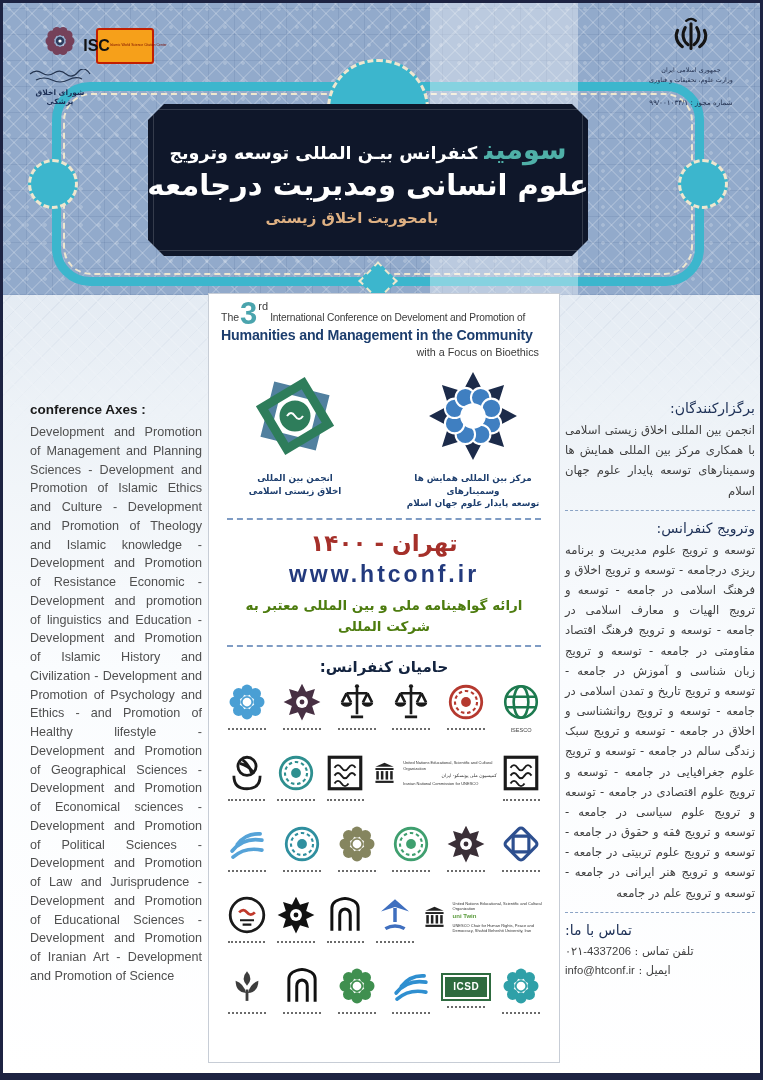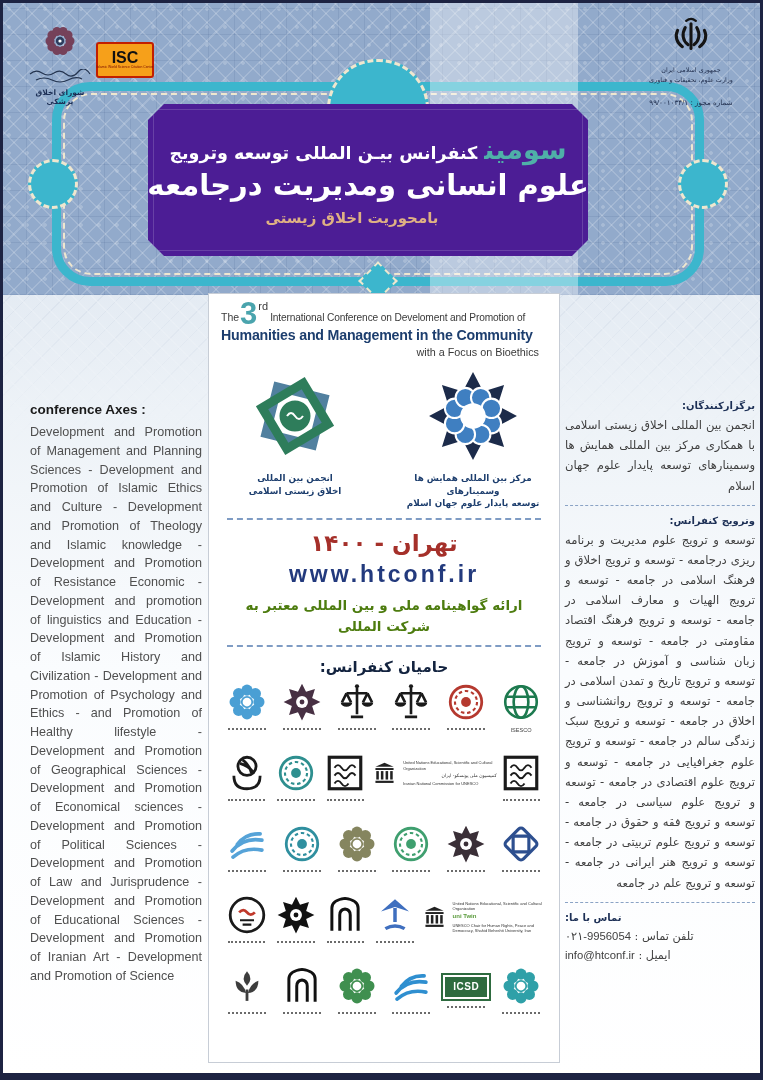--- a/index.html
+++ b/index.html
@@ -35,35 +35,35 @@
   .cartouche{position:absolute;left:52px;top:82px;width:634px;height:186px;border:9px solid #3cb6cd;border-radius:38px;z-index:2}
   .cartouche::before{content:"";position:absolute;inset:2px;border:2px dashed #efe7cf;border-radius:28px}
   .medallion{position:absolute;width:44px;height:44px;border-radius:50%;background:#3cb6cd;border:3px dashed #efe7cf;top:68px}
   .medallion.left{left:-33px}
   .medallion.right{right:-33px}
   .dome{position:absolute;left:50%;top:-32px;transform:translateX(-50%);width:96px;height:56px;background:#3cb6cd;border:3px dashed #efe7cf;border-radius:50px 50px 10px 10px}
   .finial{position:absolute;left:50%;bottom:-18px;transform:translateX(-50%) rotate(45deg);width:24px;height:24px;background:#3cb6cd;border:2px dashed #efe7cf}
 
   
   .banner{
-    position:absolute;left:148px;top:104px;width:440px;height:152px;background:#4c1d95;z-index:4;
+    position:absolute;left:148px;top:104px;width:440px;height:152px;background:#0f172a;z-index:4;
     clip-path:polygon(16px 0,424px 0,440px 16px,440px 136px,424px 152px,16px 152px,0 136px,0 16px);
     display:flex;flex-direction:column;align-items:center;justify-content:center;
   }
   .banner::before{content:"";position:absolute;inset:5px;border:1px solid rgba(255,255,255,.16);pointer-events:none}
   .banner-l1{direction:rtl;font-weight:bold;white-space:nowrap}
   .banner-word-accent{color:#4fb0a8;font-size:27px;margin-left:7px}
   .banner-l1-rest{color:#ffffff;font-size:17.5px}
   .banner-l2{direction:rtl;color:#ffffff;font-size:29px;font-weight:bold;margin-top:3px;white-space:nowrap}
   .banner-l3{direction:rtl;color:#dfb183;font-size:15px;font-weight:bold;margin-top:7px;transform:translateX(-16px)}
 
   
   .sbmu{position:absolute;left:22px;top:18px;width:76px;text-align:center;z-index:5}
   .sbmu-cap{font-size:7.5px;font-weight:bold;color:#1c2f55;margin-top:1px}
-  .isc{position:absolute;left:96px;top:42px;width:54px;height:32px;background:#f6a01a;border:2.5px solid #c21f00;border-radius:3px;display:flex;flex-direction:column;align-items:center;justify-content:center;z-index:5}
+  .isc{position:absolute;left:96px;top:28px;width:54px;height:32px;background:#f6a01a;border:2.5px solid #c21f00;border-radius:3px;display:flex;flex-direction:row;align-items:center;justify-content:center;z-index:5}
   .isc-label{font-size:16px;font-weight:bold;color:#111;font-family:"Liberation Sans",sans-serif;line-height:1}
   .isc-sub{font-size:3.4px;color:#7a0c00;line-height:1.1;font-family:"Liberation Sans",sans-serif;white-space:nowrap}
   .emblem{position:absolute;right:10px;top:16px;width:124px;text-align:center;z-index:5}
   .emblem-line{font-size:6.4px;color:#22304f;line-height:1.5;direction:rtl}
   .emblem-line.lic{font-size:7.2px;margin-top:13px}
 
   
   .card{position:absolute;left:208px;top:293px;width:352px;height:770px;background:#ffffff;border:1px solid #c7cdd6;box-sizing:border-box;z-index:10;padding:9px 12px 6px}
 
   .etitle-row{display:flex;align-items:flex-end;font-family:"Liberation Sans",sans-serif;color:#3a3a3a;white-space:nowrap}
@@ -98,21 +98,21 @@
   .sp-badge{width:46px;height:24px;color:#fff;display:flex;align-items:center;justify-content:center;font-weight:bold;font-size:10px;letter-spacing:.5px;box-shadow:inset 0 0 0 2px #fff;border:2px solid transparent;background-clip:padding-box;margin-top:8px;font-family:"Liberation Sans",sans-serif}
   .squig{height:0;border-bottom:2px dotted #6b6b6b;width:76%;margin-top:5px}
   .sp-cap{font-size:5.6px;color:#444;margin-top:4px;text-align:center;font-family:"Liberation Sans",sans-serif}
 
   
   .col-left{position:absolute;left:30px;top:402px;width:172px;z-index:5;font-family:"Liberation Sans",sans-serif}
   .col-left h3{font-size:13.5px;color:#1a1a1a;margin:0 0 6px;font-weight:bold}
   .col-left p{font-size:12.6px;color:#4f4f4f;line-height:1.49;text-align:justify;margin:0}
 
   .col-right{position:absolute;left:565px;top:400px;width:190px;direction:rtl;z-index:5}
-  .rh{font-size:10px;font-weight:bold;color:#1c2f55;margin:0 0 4px;text-align:right}
+  .rh{font-size:14px;font-weight:normal;color:#1c2f55;margin:0 0 4px;text-align:right}
   .rbody{font-size:11.6px;color:#3f3f3f;line-height:1.74;text-align:justify;margin:0}
   .rdiv{border-top:1.5px dashed #8aa3c5;margin:9px 0}
   .contact .rh{text-align:left}
   .cline{font-size:11.3px;color:#3f3f3f;line-height:1.7;margin:0;text-align:left}
   .ltr{direction:ltr;unicode-bidi:embed;font-family:"Liberation Sans",sans-serif}
 </style>
 </head>
 <body>
 
 <svg width="0" height="0" style="position:absolute" aria-hidden="true">
@@ -548,21 +548,21 @@
   <div class="rdiv"></div>
 
   <div class="rh">وترویج کنفرانس:</div>
   <p class="rbody">توسعه و ترویج علوم مدیریت و برنامه ریزی درجامعه - توسعه و ترویج اخلاق و فرهنگ اسلامی در جامعه - توسعه و ترویج الهیات و معارف اسلامی در جامعه - توسعه و ترویج فرهنگ اقتصاد مقاومتی در جامعه - توسعه و ترویج زبان شناسی و آموزش در جامعه - توسعه و ترویج تاریخ و تمدن اسلامی در جامعه - توسعه و ترویج روانشناسی و اخلاق در جامعه - توسعه و ترویج سبک زندگی سالم در جامعه - توسعه و ترویج علوم جغرافیایی در جامعه - توسعه و ترویج علوم اقتصادی در جامعه - توسعه و ترویج علوم سیاسی در جامعه - توسعه و ترویج فقه و حقوق در جامعه - توسعه و ترویج علوم تربیتی در جامعه - توسعه و ترویج هنر ایرانی در جامعه - توسعه و ترویج علم در جامعه</p>
 
   <div class="rdiv"></div>
 
   <div class="contact">
     <div class="rh">تماس با ما:</div>
     <p class="cline">
-      <span>تلفن تماس : </span><span class="ltr">۰۲۱-9956054</span>
+      <span>تلفن تماس : </span><span class="ltr">۰۲۱-4337206</span>
     </p>
     <p class="cline">
       <span>ایمیل : </span><span class="ltr">info@htconf.ir</span>
     </p>
   </div>
 </div>
 
 <div class="frame"></div>
 
 </body></html>

